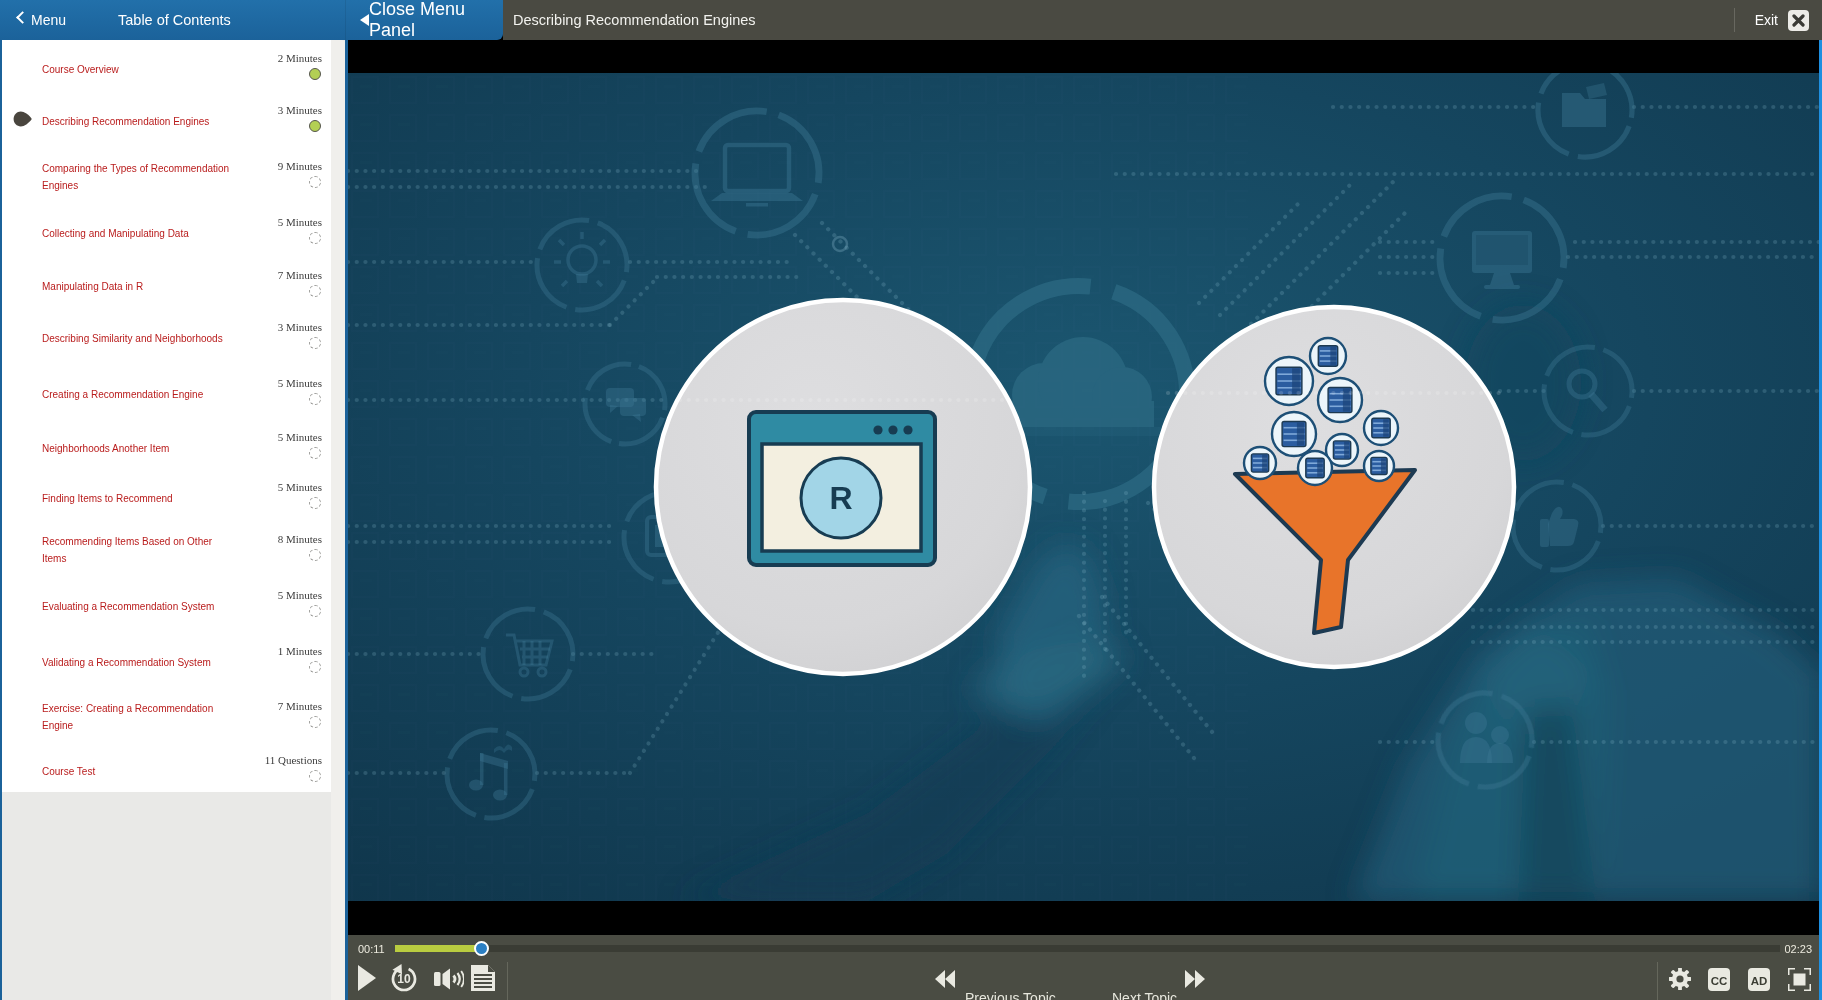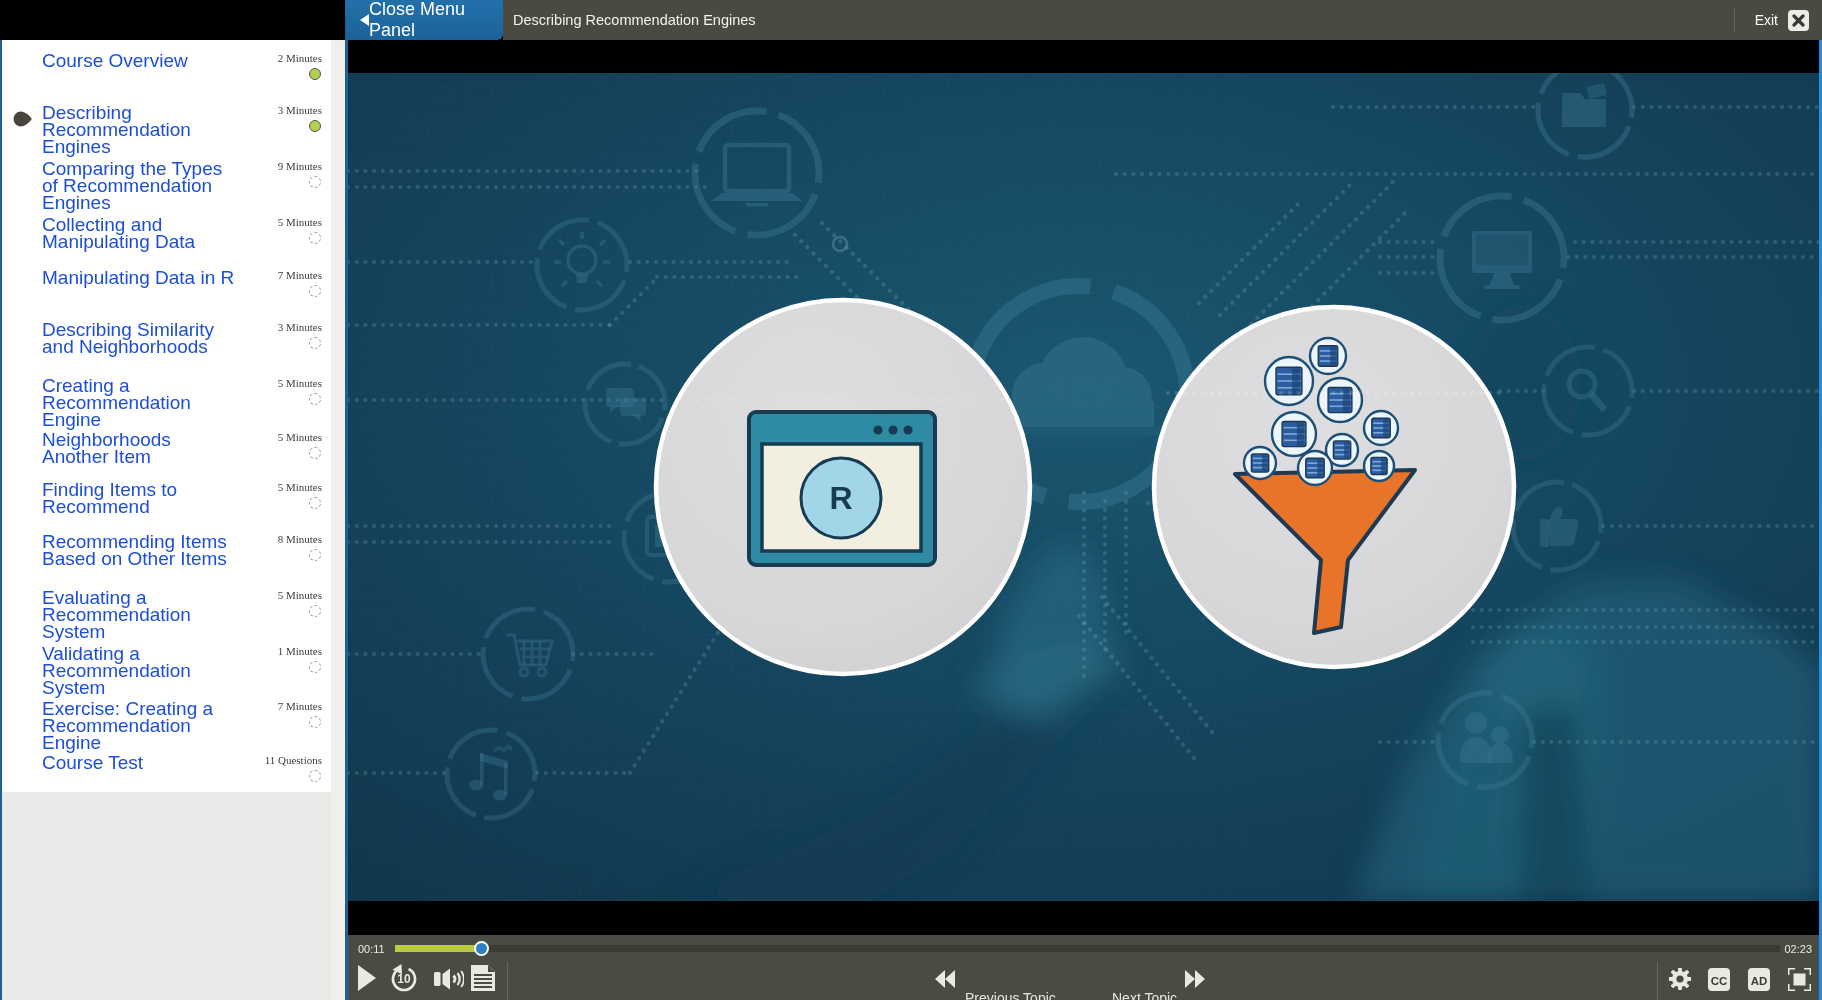--- a/index.html
+++ b/index.html
@@ -25,22 +25,22 @@
   #exit-sep { position:absolute; right:87px; top:8px; width:1px; height:24px; background:#686860; }
   #exit-lbl { position:absolute; right:44px; top:0; height:40px; display:flex; align-items:center; font-size:14px; color:#fff; }
   #exit-btn { position:absolute; right:13px; top:10px; width:21px; height:21px; background:#ecebe7; border-radius:4px; }
   #exit-btn svg { position:absolute; left:4px; top:4px; }
   
   #sidebar { position:absolute; left:0; top:40px; width:348px; height:960px;
     background:#e9e9e7; z-index:20; border-left:2px solid #1b629a; }
   #sidebar .bluedge { position:absolute; right:0; top:0; width:3px; height:960px; background:#1b629a; }
   #list { position:absolute; left:0; top:0; width:329px; height:752px; background:#fff; }
   #scrolltrack { position:absolute; left:329px; top:0; width:16px; height:960px; background:#f0efec; border-radius:0 6px 0 0; }
-  .it-title { position:absolute; left:40px; width:196px; height:34px; display:flex; 
-    font-size:19px; line-height:17px; color:#1d4ed8; }
+  .it-title { position:absolute; left:40px; width:196px; height:34px; display:flex; align-items:center;
+    font-size:10px; line-height:17px; color:#b91c1c; }
   .it-time { position:absolute; right:9px; top:1px; width:140px; text-align:right; font-size:11px; color:#3c3c3c;font-family:Liberation Serif, serif; }
   .it-dot { position:absolute; left:307px; width:12px; height:12px; border-radius:50%; }
   .done { background:#b3cf54; border:1.5px solid #56564e; }
   .todo { border:1.5px dashed #9b9b98; background:transparent; }
   #marker { position:absolute; left:11px; top:71px; }
   
   #player { position:absolute; left:348px; top:40px; width:1474px; height:960px; background:#000; }
   #video { position:absolute; left:0; top:33px; width:1474px; height:828px; }
   #controls { position:absolute; left:0; top:895px; width:1474px; height:65px; background:#4a4c43; }
   #t-cur { position:absolute; left:10px; top:8px; font-size:11px; color:#eceade; }
@@ -51,20 +51,25 @@
     background:#2c80c4; border:2.5px solid #fff; }
   .cbtn { position:absolute; top:25px; }
   #sep1 { position:absolute; left:159px; top:27px; width:1px; height:38px; background:#65675c; }
   #sep2 { position:absolute; left:1309px; top:27px; width:1px; height:38px; background:#65675c; }
   .navlbl { position:absolute; top:43px; height:40px; display:flex; align-items:center; font-size:14px; color:#e7e7dd; }
   #rightedge { position:absolute; left:1819px; top:40px; width:3px; height:960px; background:#1e8fe0; z-index:40; }
 </style>
 </head>
 <body>
 <div id="page">
+  <div id="hdr-left">
+    <div class="chevL"></div>
+      <div id="menu-lbl">Menu</div>
+    <div id="toc-lbl">Table of Contents</div>
+  </div>
   <div id="hdr-close">
     <div class="triL"></div>
       <div id="close-lbl">Close Menu Panel</div>
   </div>
   <div id="hdr-title">
     <div id="vtitle">Describing Recommendation Engines</div>
     <div id="exit-sep"></div>
     <div id="exit-lbl">Exit</div>
     <div id="exit-btn">
         <svg width="13" height="13" viewBox="0 0 13 13">

